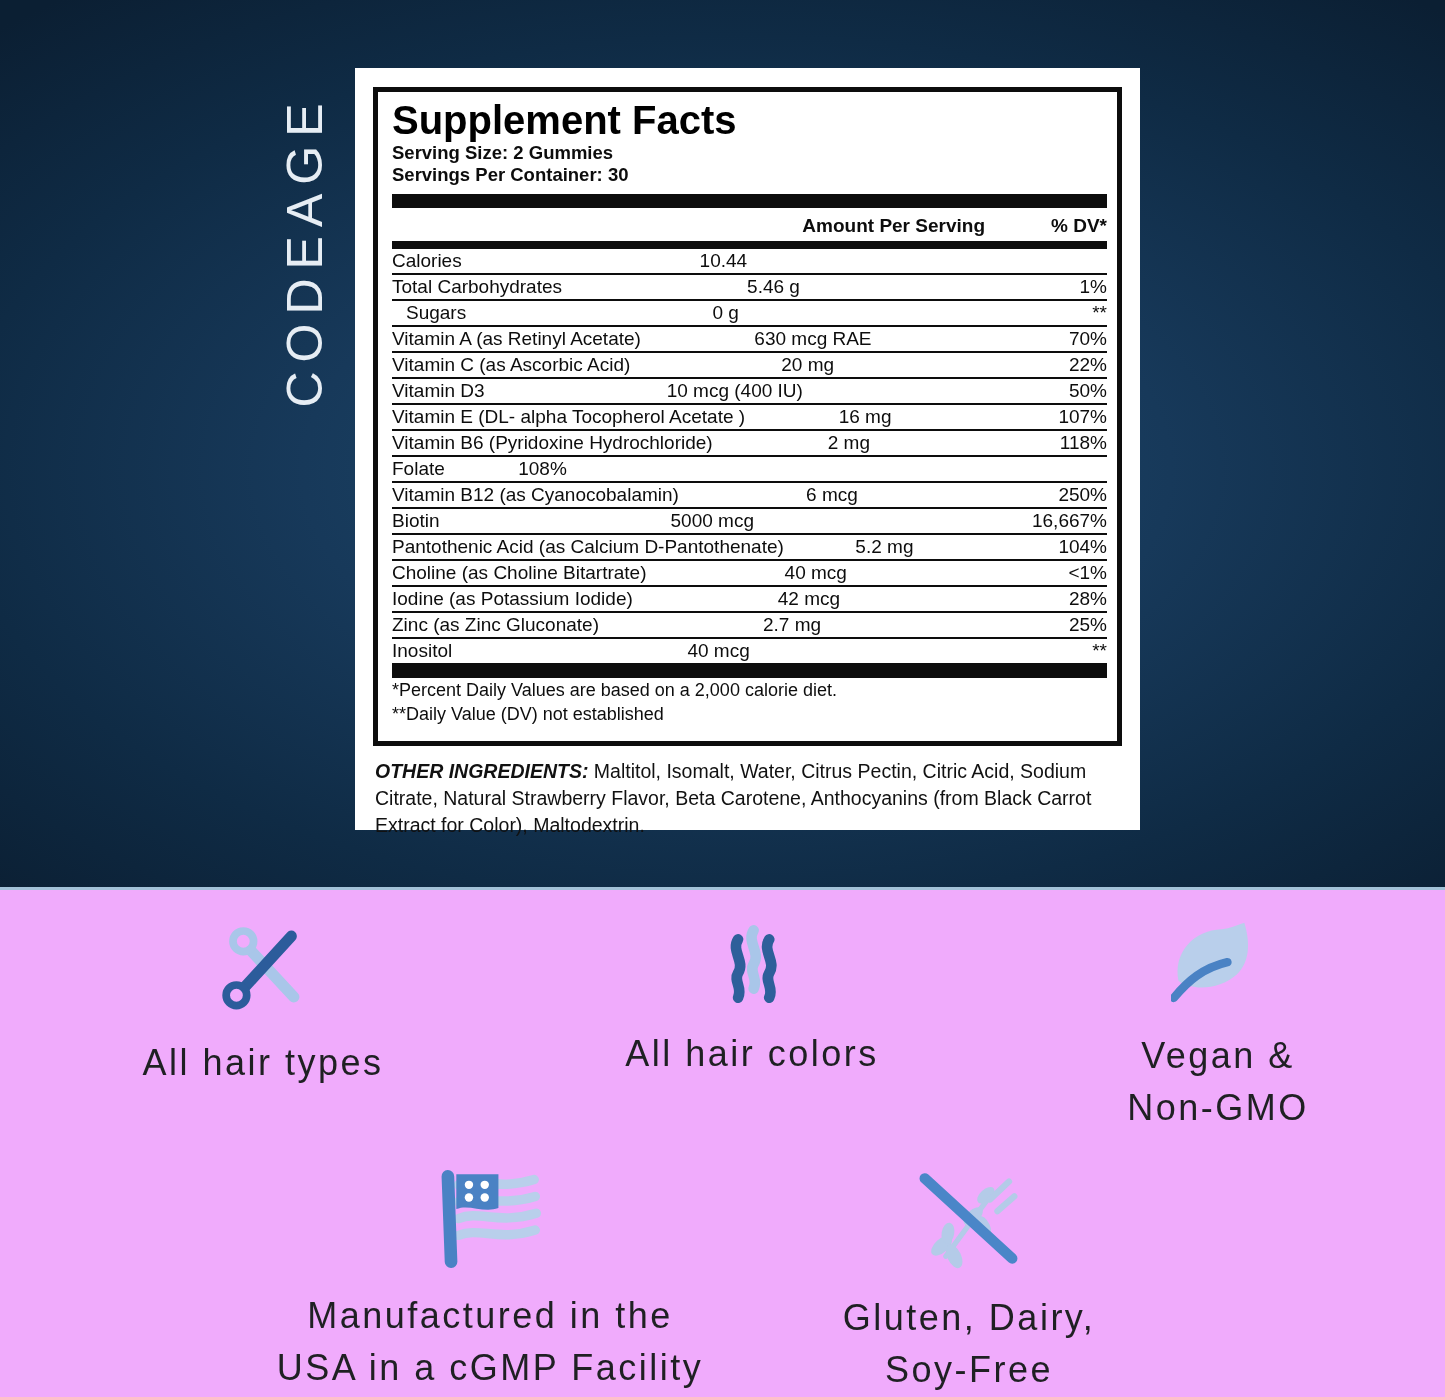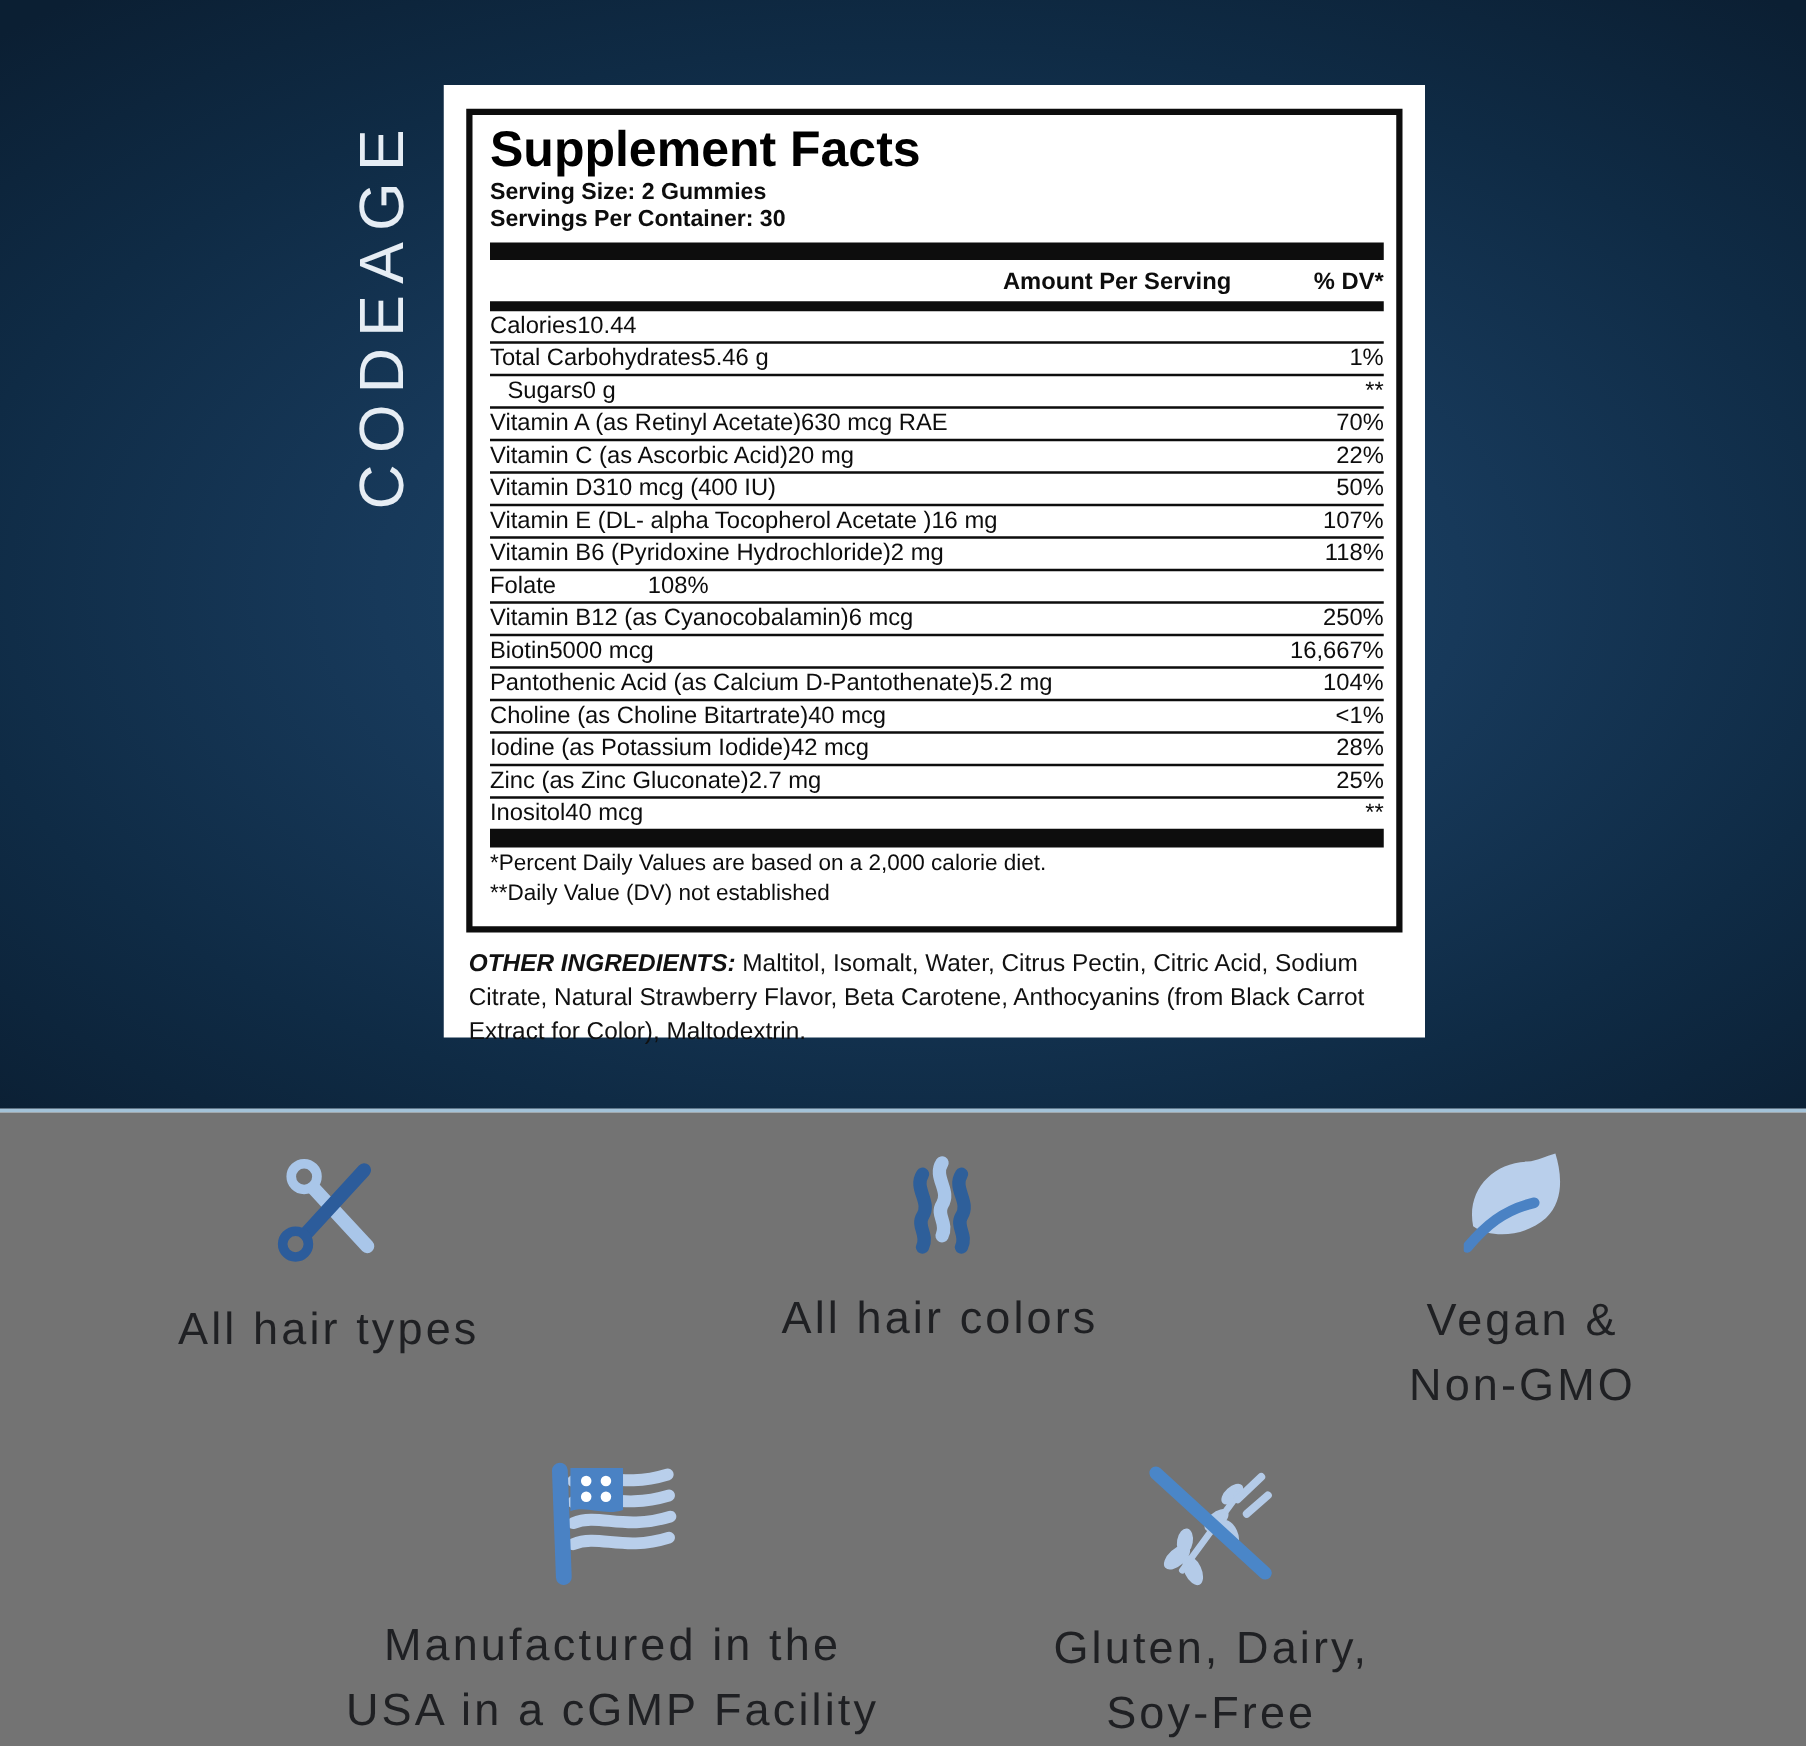--- a/index.html
+++ b/index.html
@@ -23,30 +23,30 @@
   .bar{background:#0d0d0d;}
   .bar-thick{height:14px;margin-top:8px;}
   .bar-med{height:8px;}
   .bar-thick2{height:15px;}
   .facts-header{display:flex;font-weight:bold;font-size:19px;padding:7px 0 4px 0;}
   .h-amount{flex:1;text-align:right;}
   .h-dv{width:122px;text-align:right;}
   .frow{display:flex;font-size:19px;line-height:24px;border-bottom:2px solid #0d0d0d;}
   .frow:last-child{border-bottom:none;}
   .frow .n{white-space:nowrap;}
-  .frow .a{flex:1;text-align:left;white-space:nowrap;}
+  .frow .a{flex:1;text-align:center;white-space:nowrap;}
   .frow .d{width:122px;text-align:right;}
   .frow.indent .n{padding-left:14px;}
   .footnote{font-size:18px;line-height:24px;}
   .footnote:first-of-type{margin-top:8px;}
   .other-ing{margin:12px 0 0 2px;font-size:19.5px;line-height:27px;color:#111;}
   .oi-label{font-weight:bold;font-style:italic;}
 
   
-  .features{position:absolute;left:0;top:890px;width:1445px;height:507px;background:#737373;}
+  .features{position:absolute;left:0;top:890px;width:1445px;height:507px;background:#f0abfc;}
   .feature{position:absolute;display:flex;flex-direction:column;align-items:center;}
   .f0{left:43px;top:35px;width:440px;}
   .f1{left:532px;top:32px;width:440px;}
   .f2{left:998px;top:32px;width:440px;}
   .f3{left:230px;top:278px;width:520px;}
   .f4{left:709px;top:280px;width:520px;}
   .feature-label{margin-top:22px;font-size:36px;letter-spacing:2.5px;color:#1f2023;
     text-align:center;line-height:52px;white-space:nowrap;}
   .ficon{display:block;}
 </style>

